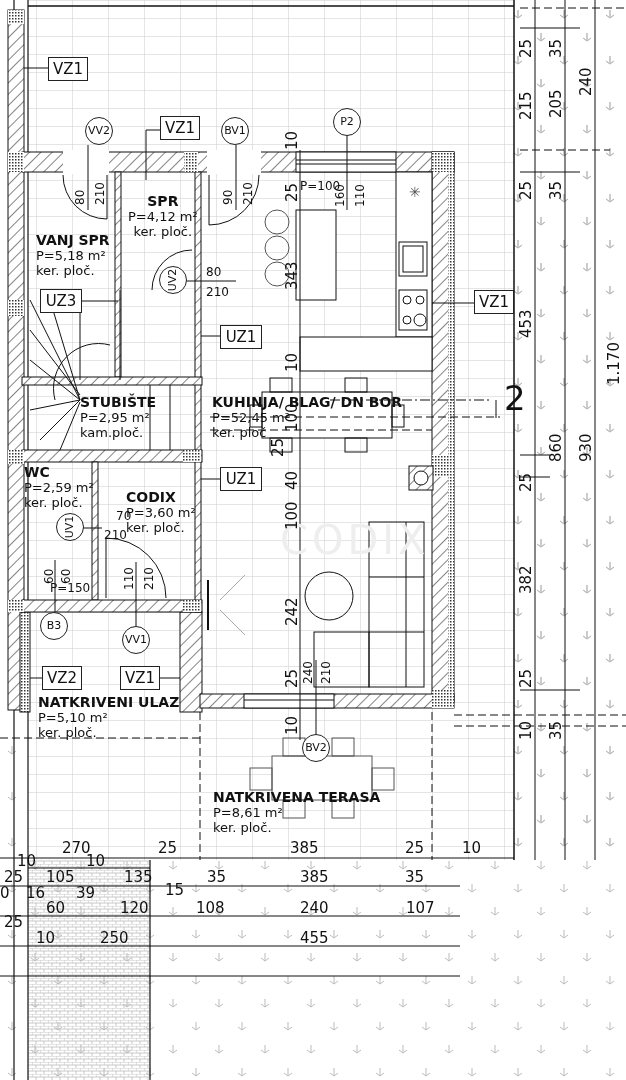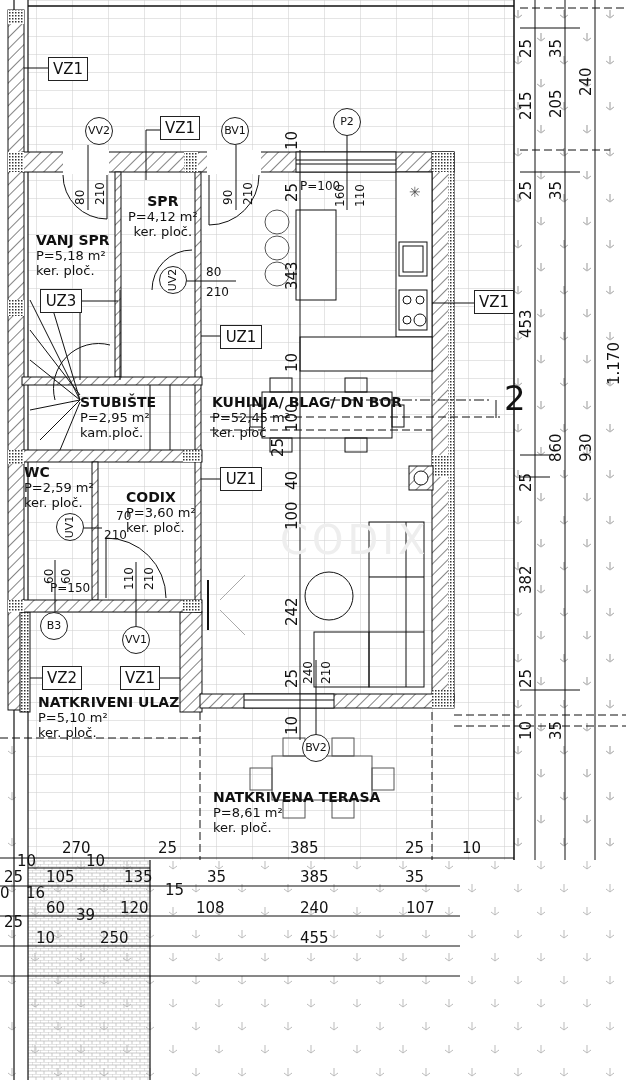--- a/index.html
+++ b/index.html
@@ -333,21 +333,21 @@
 <div class="dim" style="left:86px;top:853px;">10</div>
 <div class="dim" style="left:4px;top:869px;">25</div>
 <div class="dim" style="left:46px;top:869px;">105</div>
 <div class="dim" style="left:124px;top:869px;">135</div>
 <div class="dim" style="left:165px;top:882px;">15</div>
 <div class="dim" style="left:207px;top:869px;">35</div>
 <div class="dim" style="left:300px;top:869px;">385</div>
 <div class="dim" style="left:405px;top:869px;">35</div>
 <div class="dim" style="left:0px;top:885px;">0</div>
 <div class="dim" style="left:26px;top:885px;">16</div>
-<div class="dim" style="left:76px;top:907px;">39</div>
+<div class="dim" style="left:76px;top:885px;">39</div>
 <div class="dim" style="left:46px;top:900px;">60</div>
 <div class="dim" style="left:120px;top:900px;">120</div>
 <div class="dim" style="left:196px;top:900px;">108</div>
 <div class="dim" style="left:300px;top:900px;">240</div>
 <div class="dim" style="left:406px;top:900px;">107</div>
 <div class="dim" style="left:4px;top:914px;">25</div>
 <div class="dim" style="left:36px;top:930px;">10</div>
 <div class="dim" style="left:100px;top:930px;">250</div>
 <div class="dim" style="left:300px;top:930px;">455</div>
 

